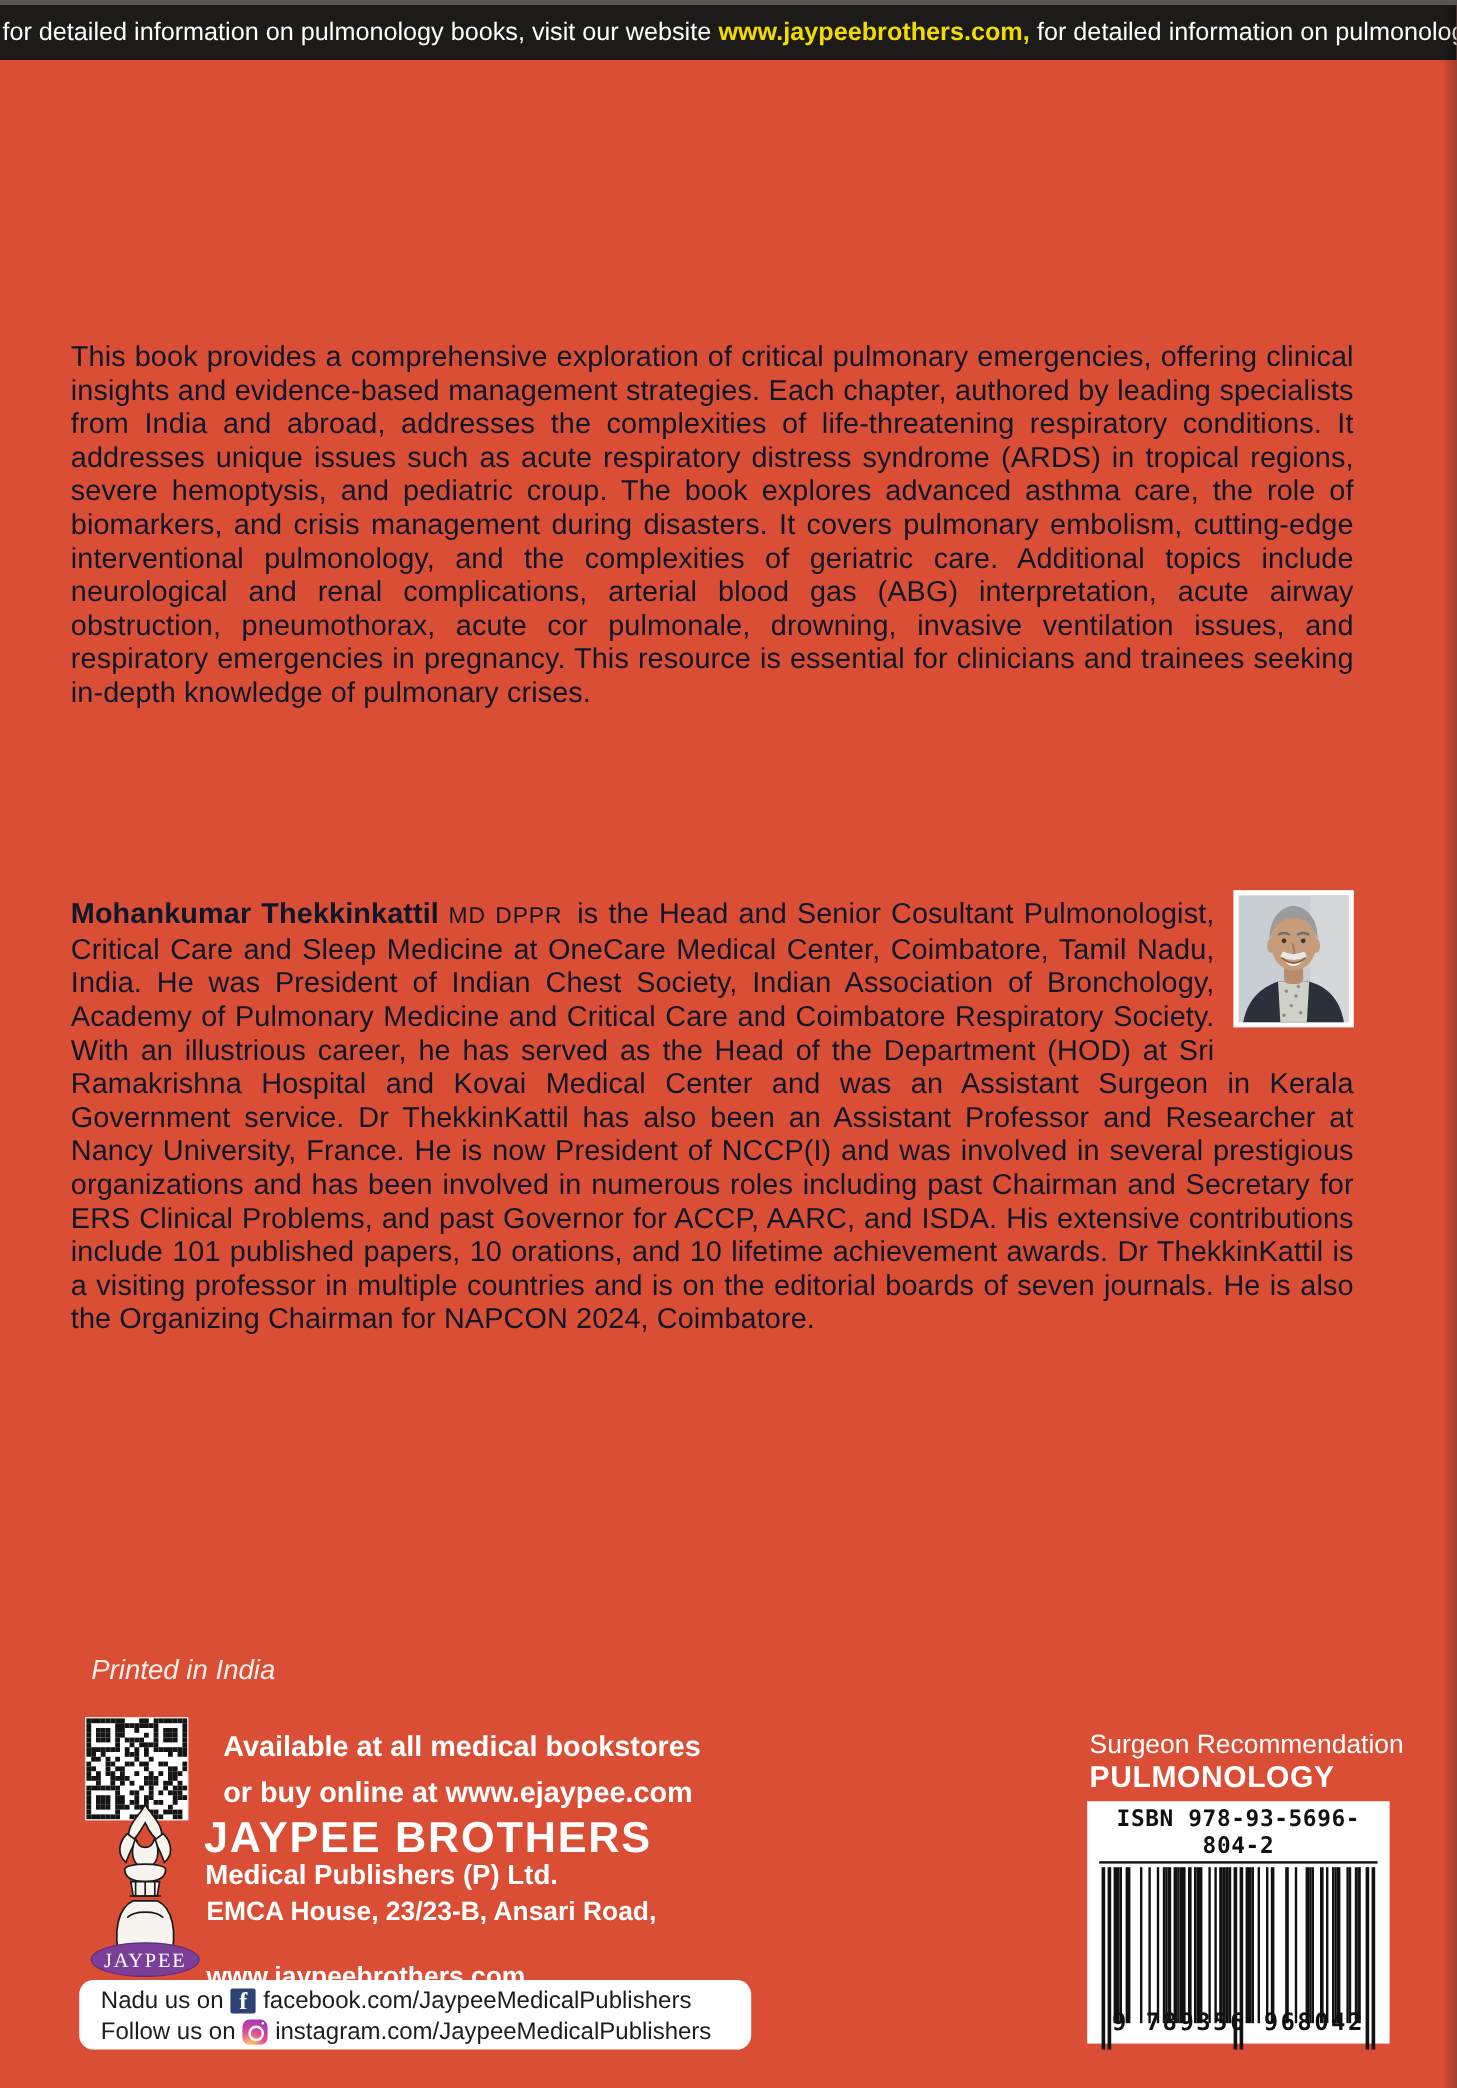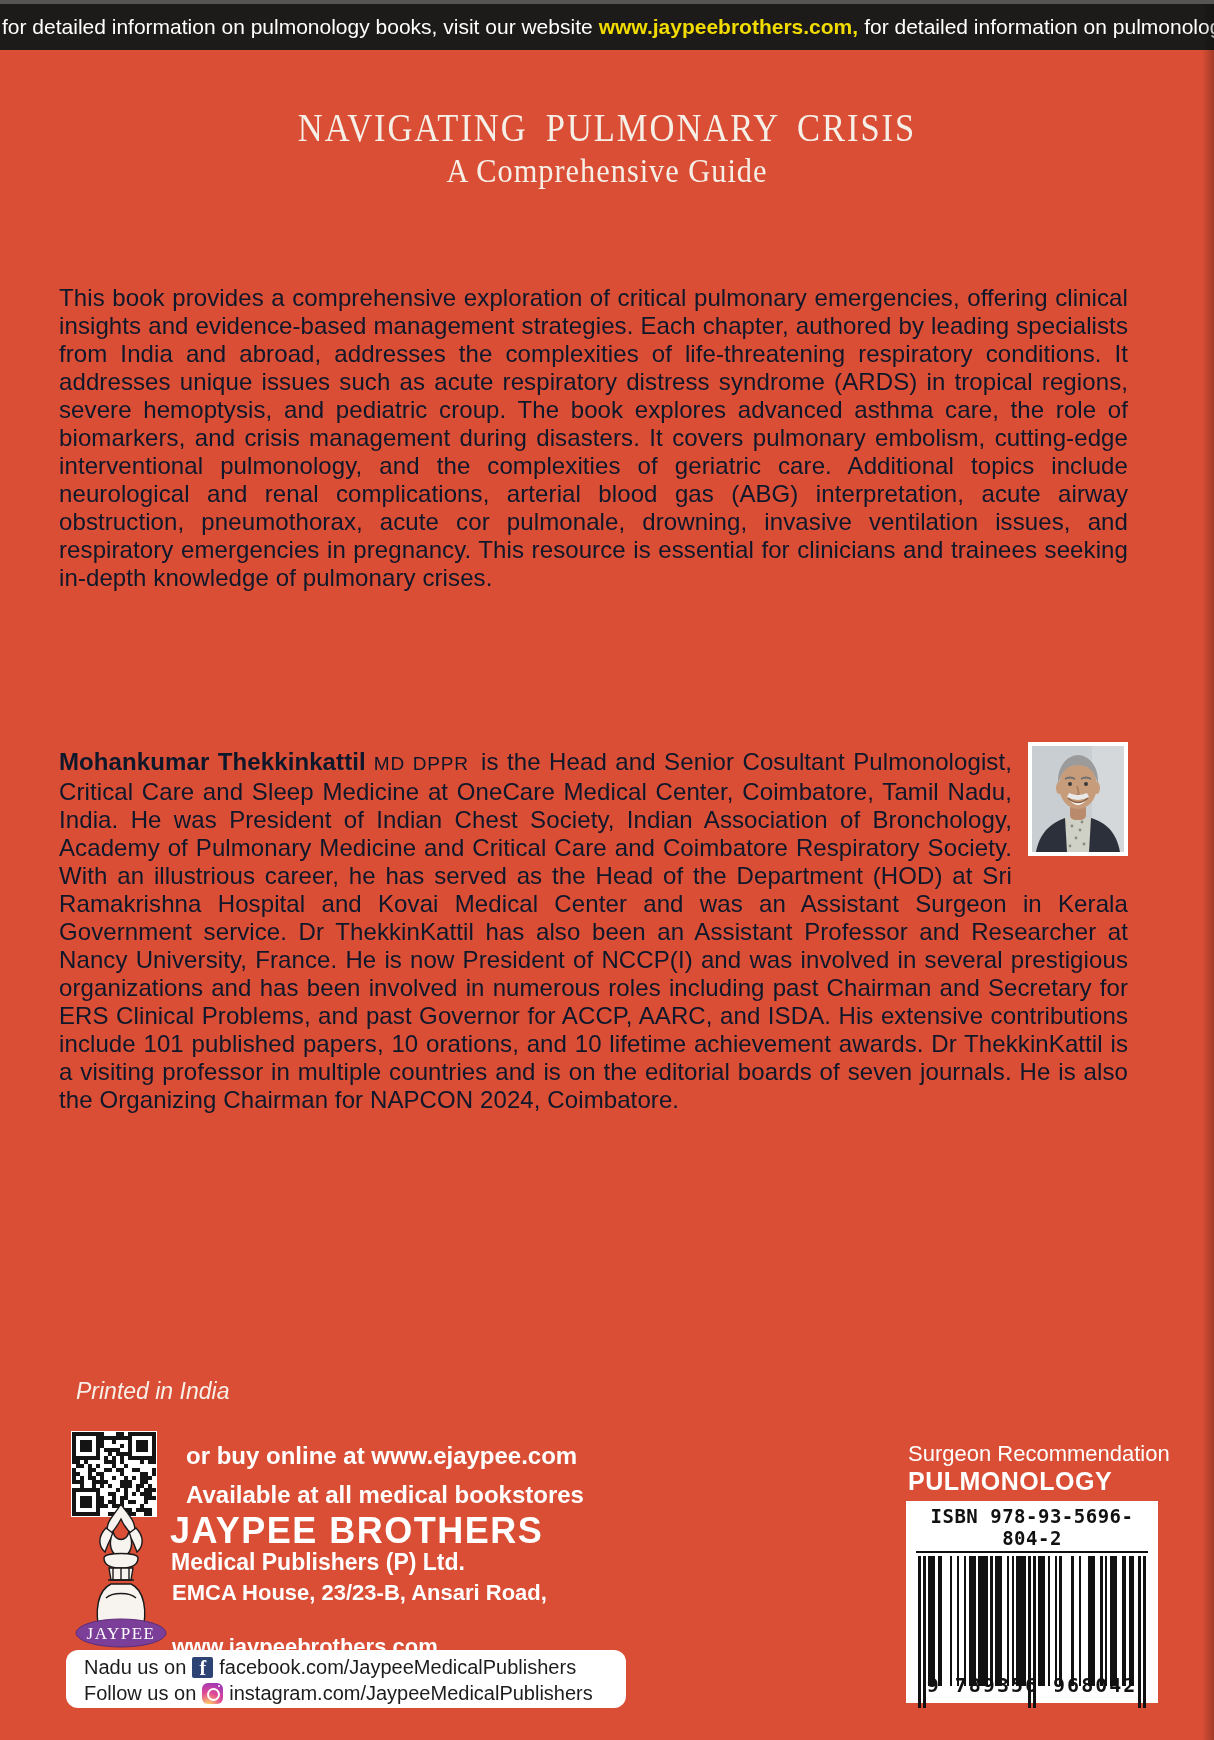--- a/index.html
+++ b/index.html
@@ -89,24 +89,20 @@
 <body>
 
 <div class="page">
 
   <div class="topbar">
     <span>for detailed information on pulmonology books, visit our website</span>
     <span class="lnk">www.jaypeebrothers.com,</span>
     <span>for detailed information on pulmonology books, visit our web</span>
   </div>
 
-  <div class="title-block">
-    <div class="title-line1">NAVIGATING PULMONARY CRISIS</div>
-    <div class="title-line2">A Comprehensive Guide</div>
-  </div>
 
   <p class="para desc">This book provides a comprehensive exploration of critical pulmonary emergencies, offering clinical insights and evidence-based management strategies. Each chapter, authored by leading specialists from India and abroad, addresses the complexities of life-threatening respiratory conditions. It addresses unique issues such as acute respiratory distress syndrome (ARDS) in tropical regions, severe hemoptysis, and pediatric croup. The book explores advanced asthma care, the role of biomarkers, and crisis management during disasters. It covers pulmonary embolism, cutting-edge interventional pulmonology, and the complexities of geriatric care. Additional topics include neurological and renal complications, arterial blood gas (ABG) interpretation, acute airway obstruction, pneumothorax, acute cor pulmonale, drowning, invasive ventilation issues, and respiratory emergencies in pregnancy. This resource is essential for clinicians and trainees seeking in-depth knowledge of pulmonary crises.</p>
 
   <p class="para bio">
     <span class="photo-wrap">
         <svg width="92" height="106" viewBox="0 0 92 106" xmlns="http://www.w3.org/2000/svg">
       <rect x="0" y="0" width="92" height="106" fill="#c9ced2"></rect>
       <rect x="60" y="0" width="32" height="106" fill="#d4d8db"></rect>
       <path d="M4 106 C8 84 22 76 33 72 L59 72 C72 76 84 84 88 106 Z" fill="#2c303b"></path>
       <path d="M33 72 L59 72 L57 106 L35 106 Z" fill="#cfd0c6"></path>
@@ -578,22 +574,22 @@
         <i class="q"></i>
         <i></i>
         <i></i>
         <i class="q"></i>
         <i class="q"></i>
         <i></i>
       </div>
   </div>
 
   <div class="avail">
+    <div>Available at all medical bookstores</div>
     <div>or buy online at www.ejaypee.com</div>
-    <div>Available at all medical bookstores</div>
   </div>
 
   <svg class="torch" viewBox="0 0 106 146" xmlns="http://www.w3.org/2000/svg">
     <g stroke="#1a1a1a" stroke-width="1.4" fill="#f7f4ef">
       <path d="M53 2 C46 14 36 20 40 34 C46 30 49 24 53 17 C57 26 62 31 66 34 C70 20 60 13 53 2 Z"></path>
       <path d="M38 26 C30 34 30 44 37 50 C40 42 42 36 46 32 Z"></path>
       <path d="M68 26 C76 34 76 44 69 50 C66 42 64 36 60 32 Z"></path>
       <path d="M45 30 C40 42 42 52 53 56 C64 52 66 42 61 30 C58 40 48 40 45 30 Z"></path>
       <path d="M36 56 C36 50 70 50 70 56 C70 62 66 66 53 66 C40 66 36 62 36 56 Z"></path>
       <path d="M41 66 L65 66 L63 78 L43 78 Z"></path>

